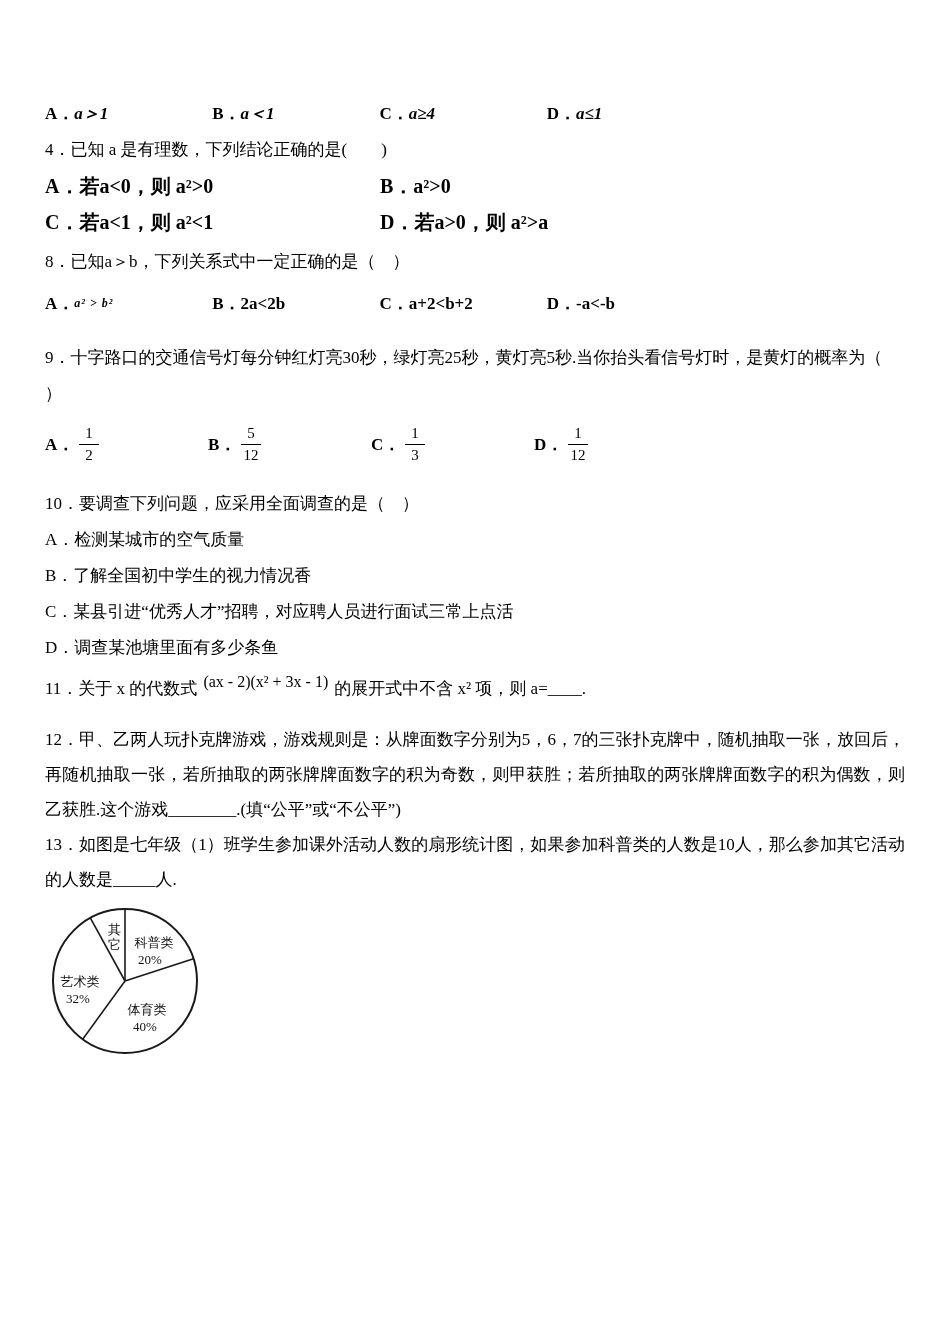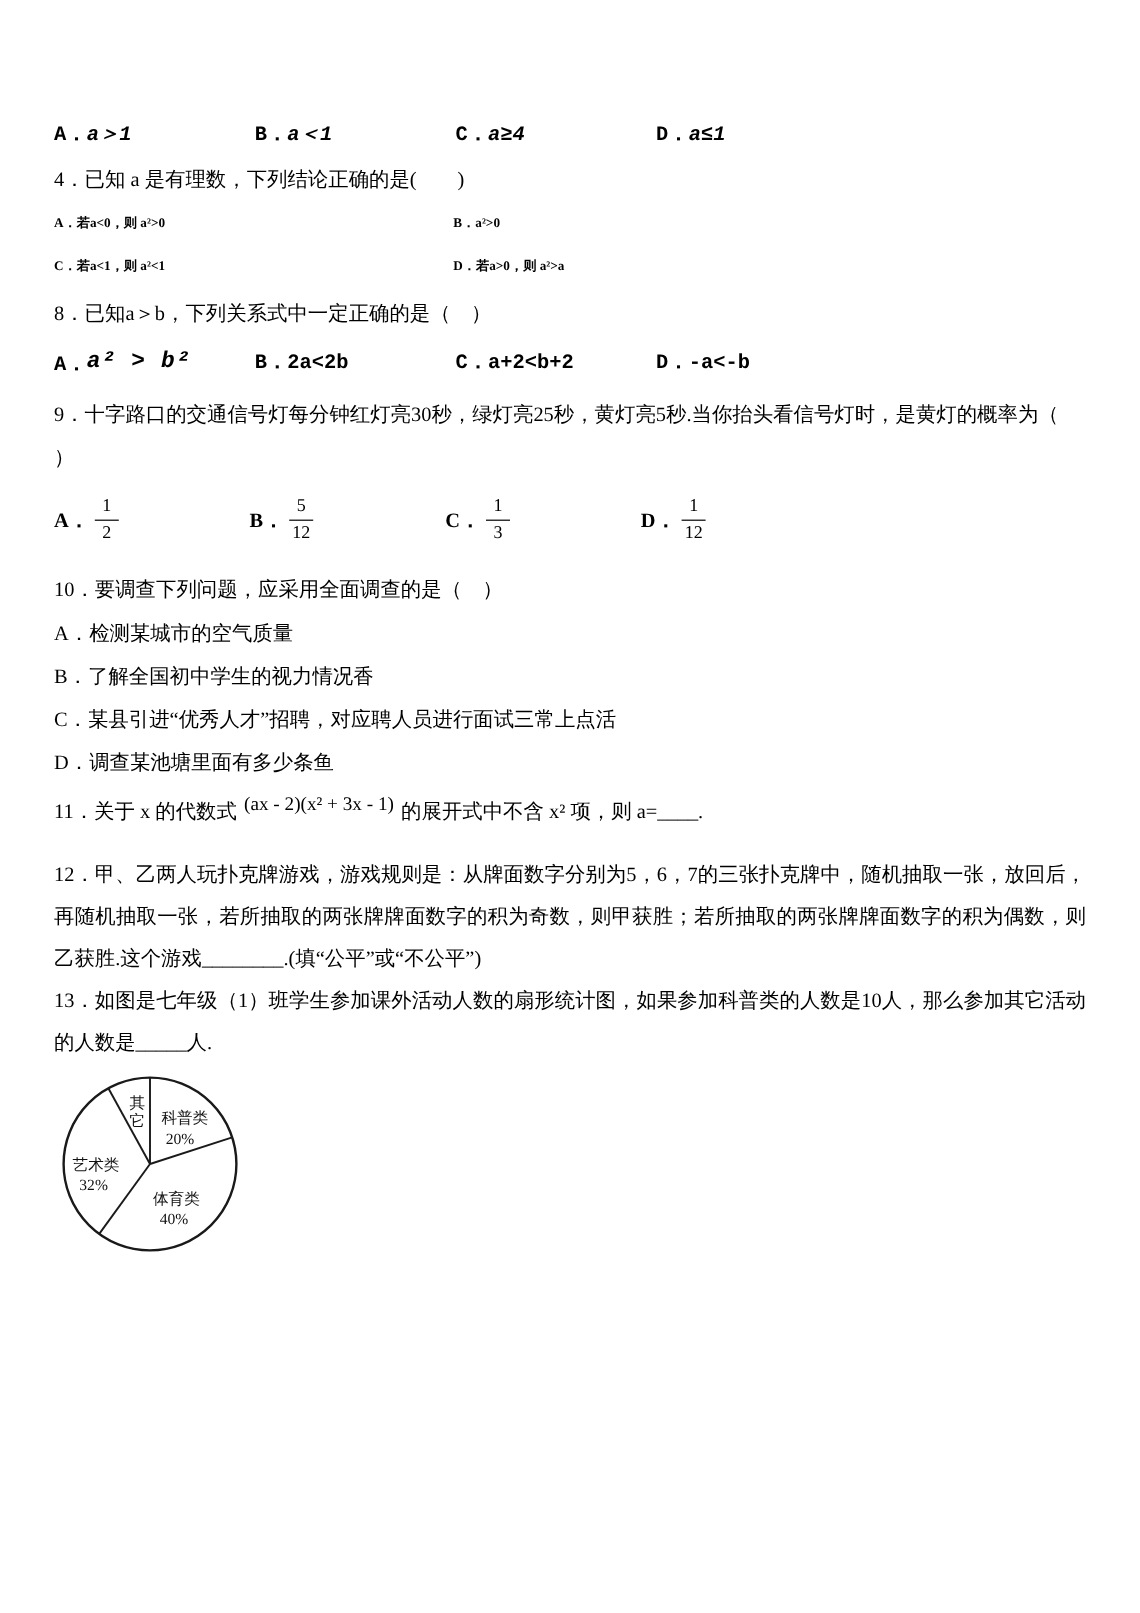--- a/index.html
+++ b/index.html
@@ -5,42 +5,42 @@
   html, body { margin: 0; padding: 0; }
   body { background: #ffffff; color: #000; font-family: "Liberation Serif", "DejaVu Serif", serif; }
   .page {
     width: 950px; height: 1344px; box-sizing: border-box;
     background: #fff; padding: 95px 45px 0 45px; position: relative; overflow: hidden;
   }
   .line { font-size: 17px; line-height: 36px; }
   .para { font-size: 17px; line-height: 35px; text-align: justify; text-justify: inter-ideograph; }
 
   .opt-row4 { font-size: 17px; line-height: 36px; }
-  .opt-row4 .opt { display: inline-block; width: 163px; vertical-align: middle; font-family: Liberation Mono, monospace; }
+  .opt-row4 .opt { display: inline-block; width: 163px; vertical-align: middle; }
   .opt-row4 .opt:last-child { width: auto; }
-  .opt-row2 { font-size: 11px; line-height: 36px; }
+  .opt-row2 { font-size: 20px; line-height: 36px; }
   .opt-row2 .opt { display: inline-block; width: 330px; }
 
   .opt-label { font-weight: bold; }
   .math { font-style: italic; font-weight: bold; }
   .boldtext { font-weight: bold; }
-  .mathchip { font-style: italic; font-weight: bold; letter-spacing: 1px; position: relative; top: -2px; font-size: 19px; }
+  .mathchip { font-style: italic; font-weight: bold; letter-spacing: 1px; position: relative; top: -2px; font-size: 12px; }
   .q8row { line-height: 46px; }
 
   .frac-row { display: flex; align-items: center; margin-top: 8px; min-height: 50px; font-size: 17px; }
   .frac-row .opt { width: 163px; display: flex; align-items: center; }
   .frac { display: inline-flex; flex-direction: column; align-items: center; line-height: 1.25; font-size: 15px; margin-left: 5px; }
   .frac .num { border-bottom: 1px solid #000; padding: 0 6px 1px 6px; }
   .frac .den { padding-top: 1px; }
 
   .q11line { font-size: 17px; line-height: 46px; }
   .mathraised { position: relative; top: -7px; font-size: 16px; margin: 0 6px; }
 
   .sp2 { margin-top: 4px; }
-  .sp3 { }
+  .sp3 { margin-top: 12px; }
   .sp4 { margin-top: 16px; }
   .sp5 { margin-top: 10px; }
   .sp6 { margin-top: 14px; }
 
   .pie-wrap { margin: 4px 0 0 2px; }
   .pie-wrap svg text { font-family: "Liberation Serif", "DejaVu Serif", serif; fill: #111; }
 </style>
 </head>
 <body>
 

